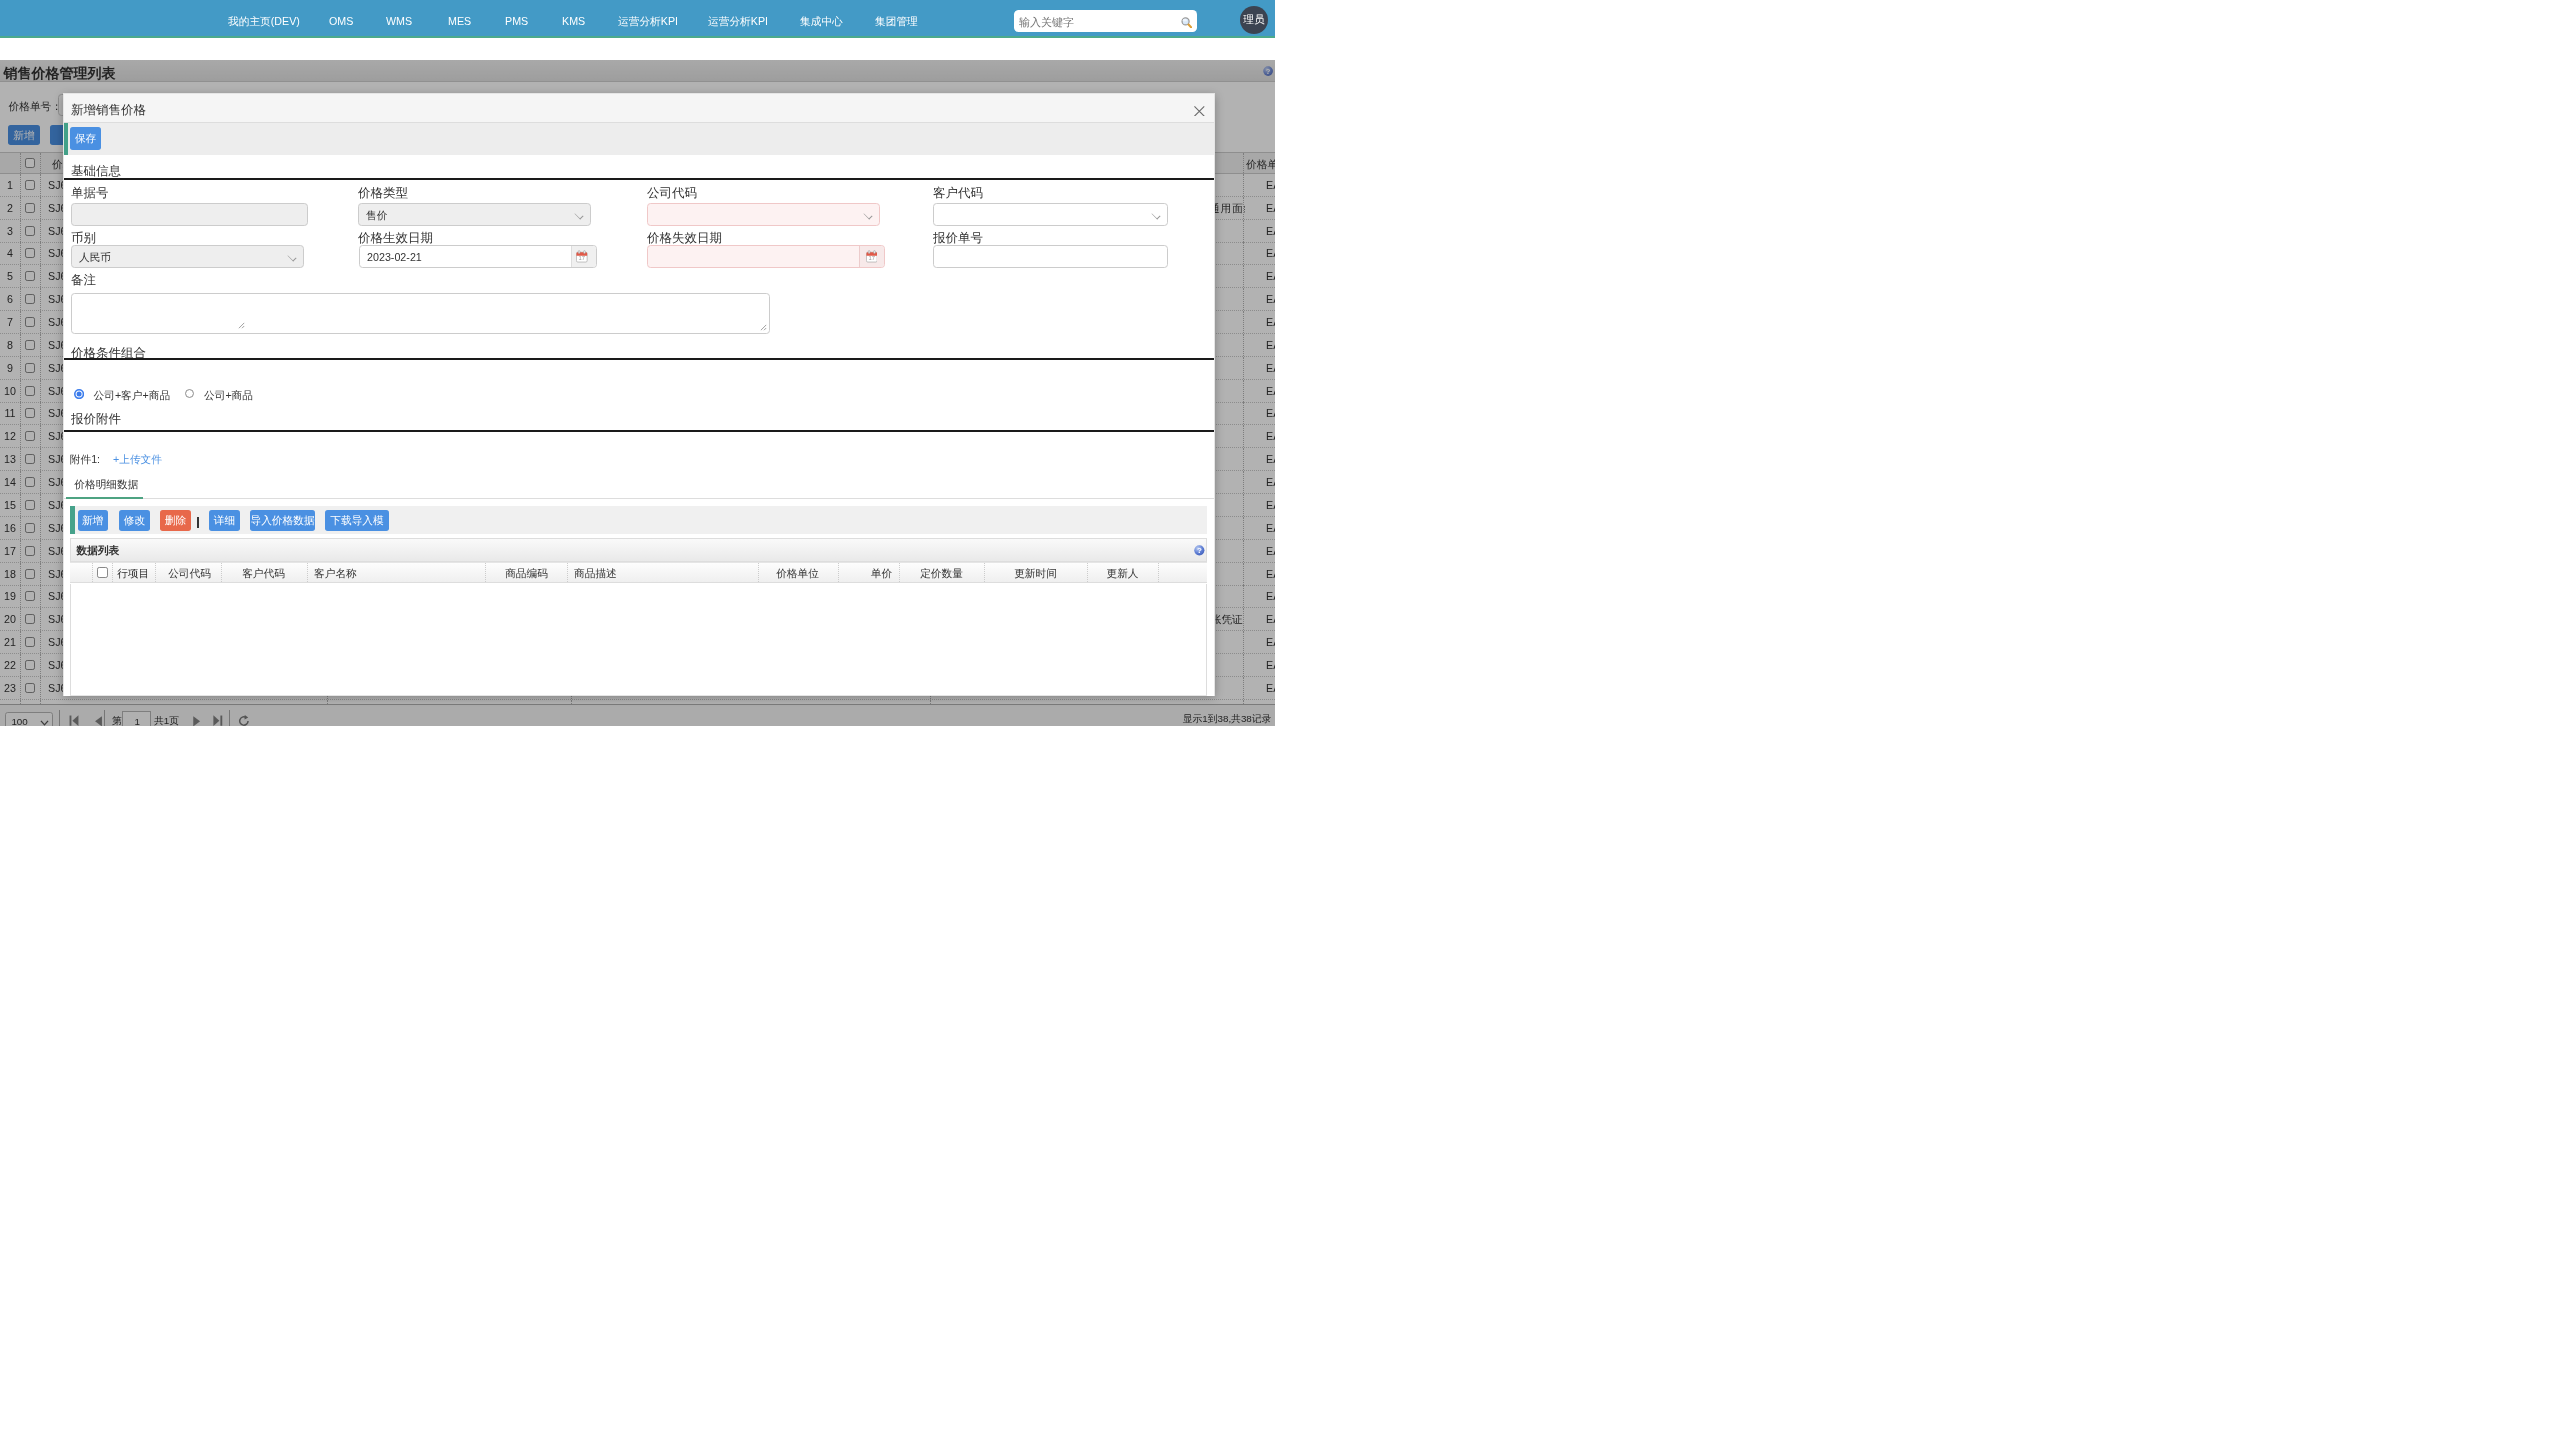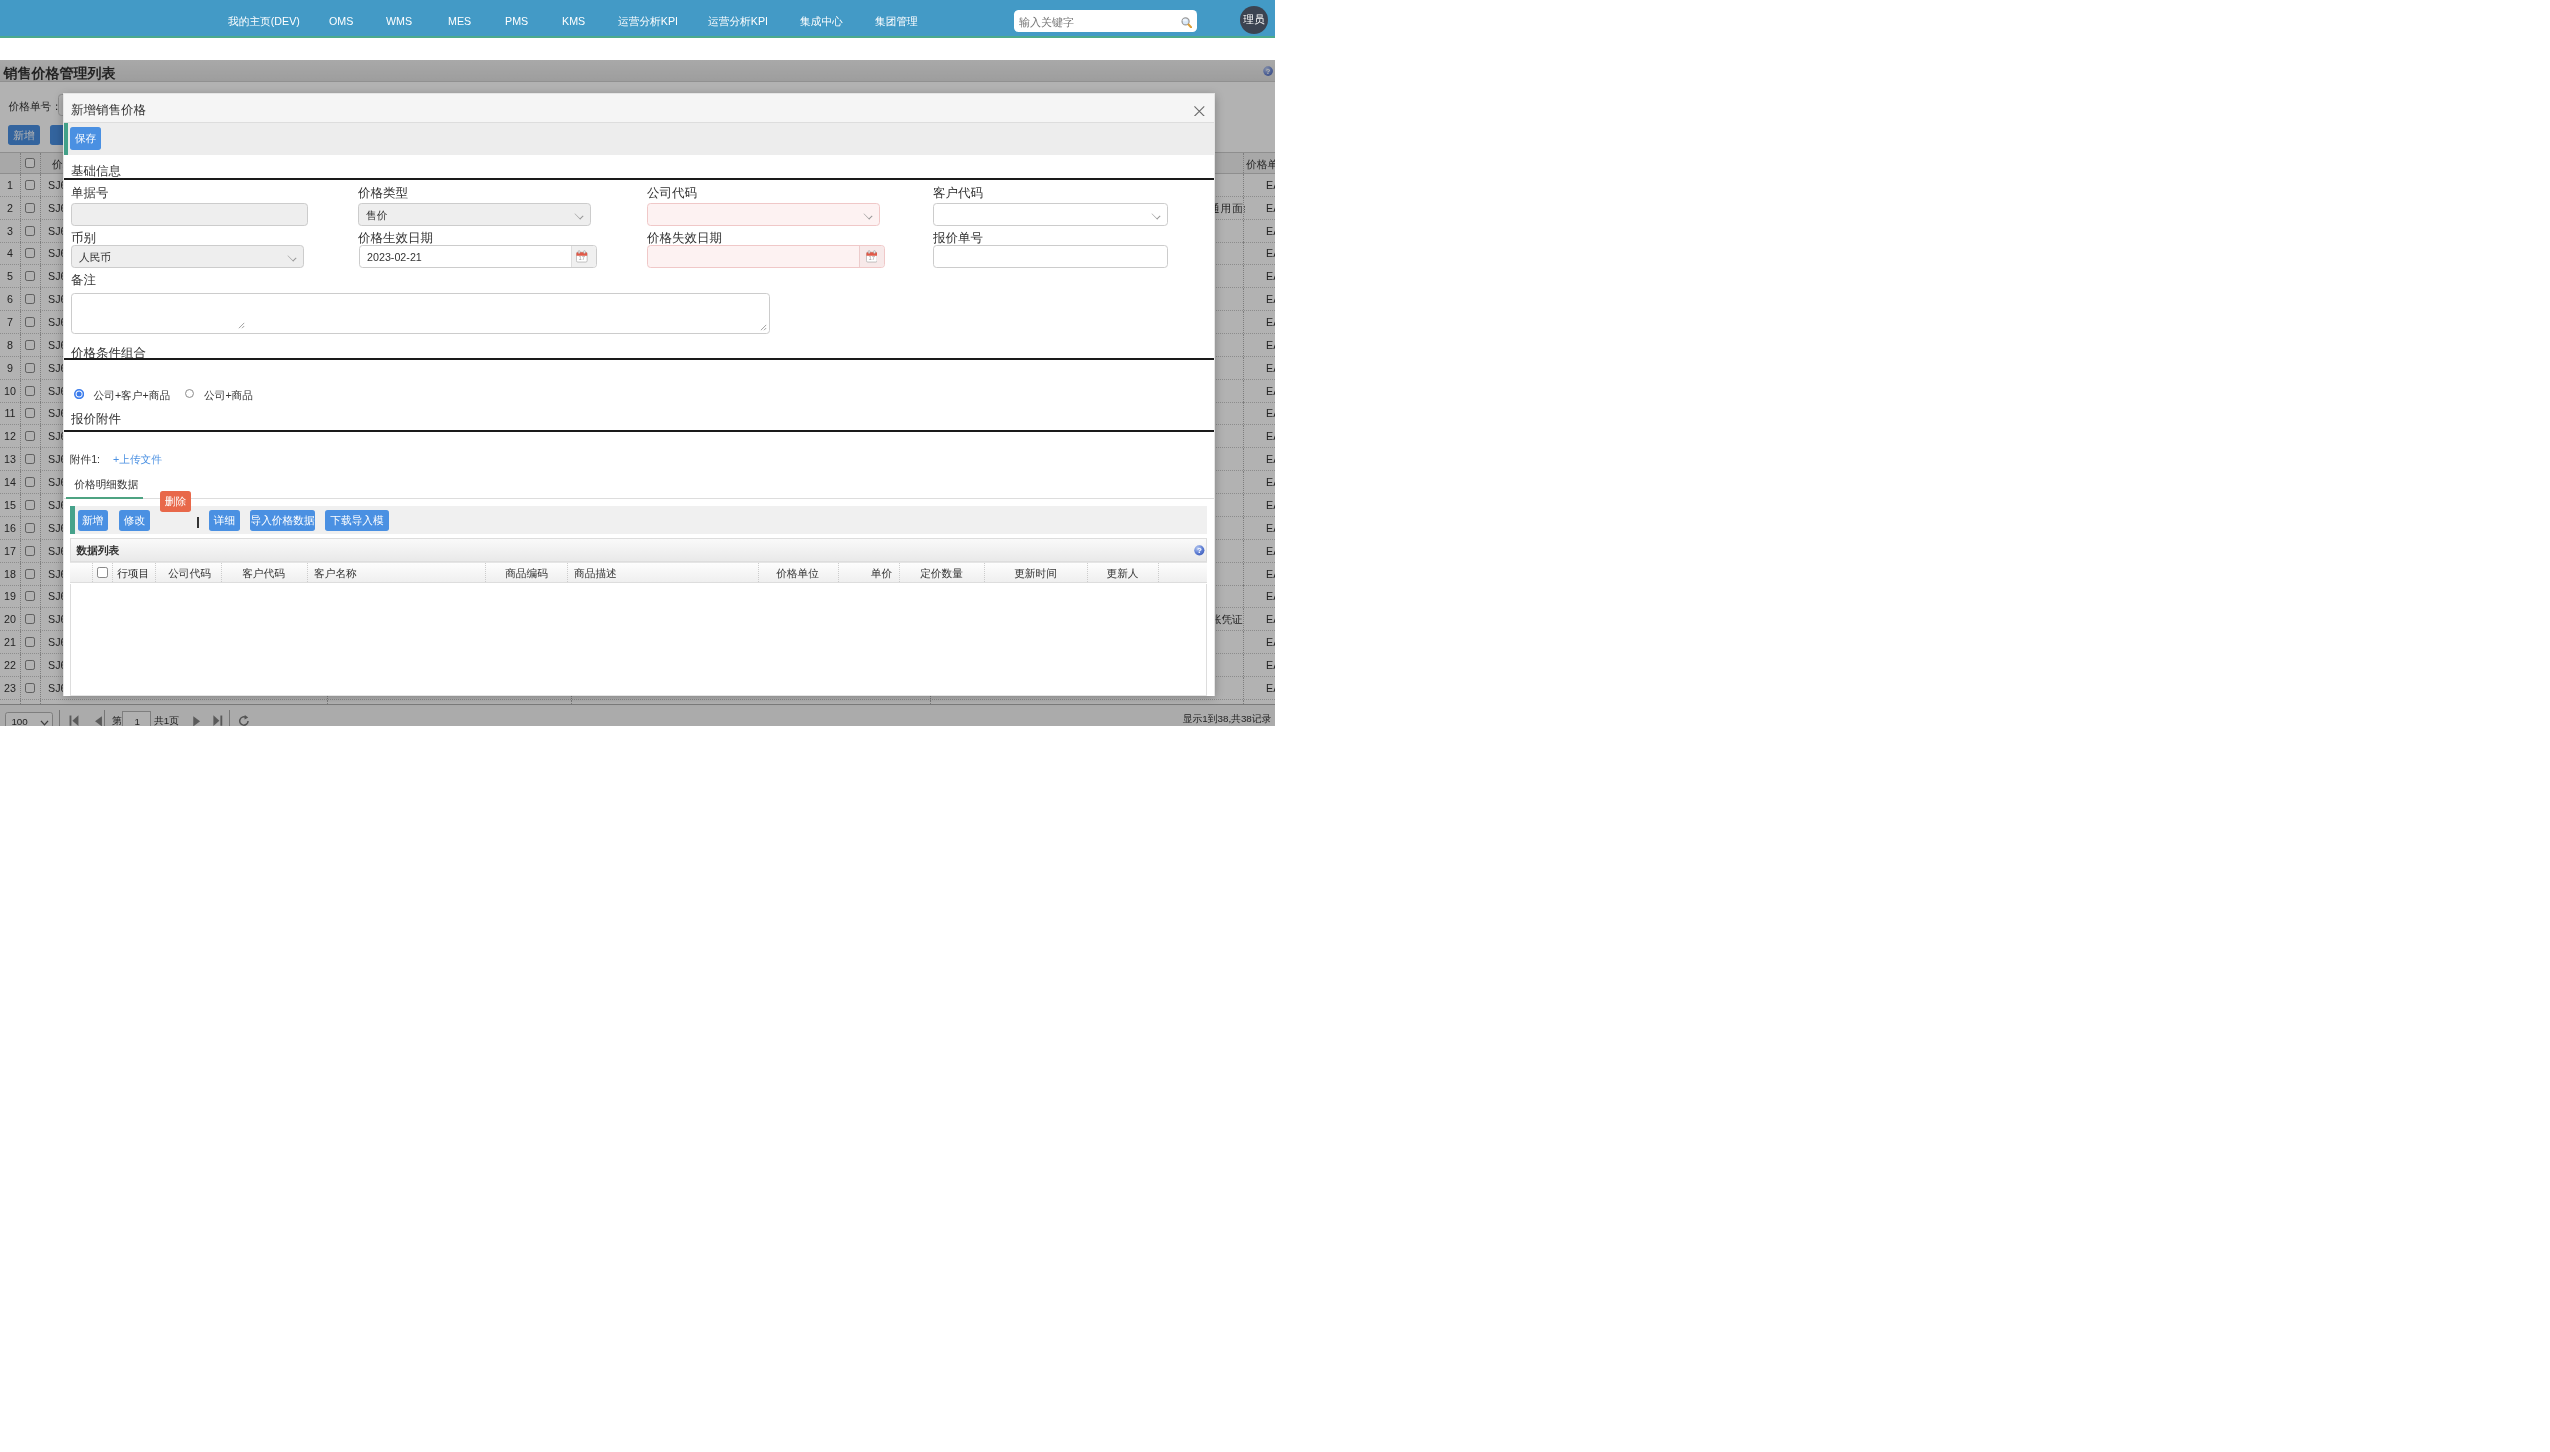--- a/index.html
+++ b/index.html
@@ -553,21 +553,21 @@
 
       <span style="position:absolute;left:10.3px;top:323px;font-size:10.7px;color:#333;">价格明细数据</span>
       <div style="position:absolute;left:0;top:343px;width:100%;height:0.9px;background:#ddd;"></div>
       <div style="position:absolute;left:2.2px;top:342px;width:77px;height:2.2px;background:#4da382;"></div>
 
       <div style="position:absolute;left:6px;top:351px;width:1137px;height:28px;background:#f0f0f0;">
         <div style="position:absolute;left:0;top:0;width:4.6px;height:100%;background:#46a28b;"></div>
       </div>
       <div class="mbtn" style="left:13.6px;top:355px;width:30px;height:20.6px;line-height:20.6px;">新增</div>
       <div class="mbtn" style="left:55px;top:355px;width:31px;height:20.6px;line-height:20.6px;">修改</div>
-      <div class="mbtn" style="left:96px;top:336px;width:31px;height:20.6px;line-height:20.6px;background:#e8684a;">删除</div>
+      <div class="mbtn" style="left:96px;top:355px;width:31px;height:20.6px;line-height:20.6px;background:#e8684a;">删除</div>
       <div style="position:absolute;left:133px;top:362px;width:1.8px;height:10.7px;background:#333;"></div>
       <div class="mbtn" style="left:145px;top:355px;width:31px;height:20.6px;line-height:20.6px;">详细</div>
       <div class="mbtn" style="left:186px;top:355px;width:65px;height:20.6px;line-height:20.6px;">导入价格数据</div>
       <div class="mbtn" style="left:261px;top:355px;width:64px;height:20.6px;line-height:20.6px;">下载导入模板</div>
 
       <div style="position:absolute;left:6px;top:383px;width:1137px;height:23.5px;background:linear-gradient(#fafafa,#e9e9e9);border:0.9px solid #ddd;">
         <span style="position:absolute;left:5.5px;top:5.3px;font-size:10.7px;font-weight:bold;color:#333;">数据列表</span>
         <svg style="position:absolute;left:1123px;top:6px;font-size:12px" width="10.7" height="10.7" viewBox="0 0 12 12">
             <defs>
               <radialGradient id="hg" cx="0.35" cy="0.3" r="0.8">

